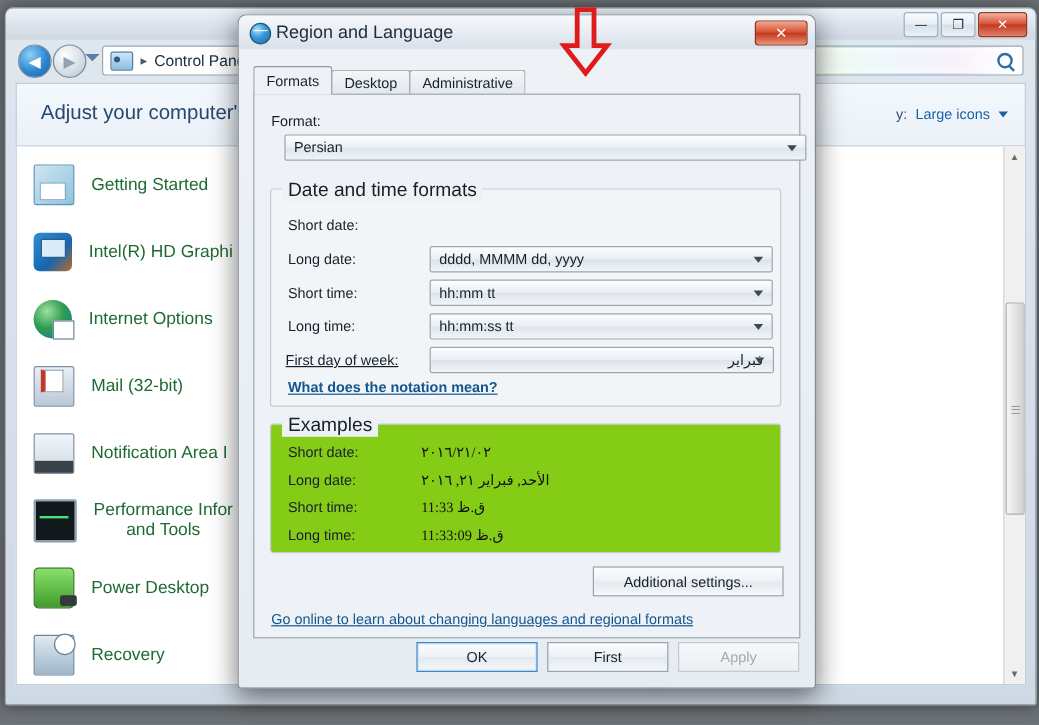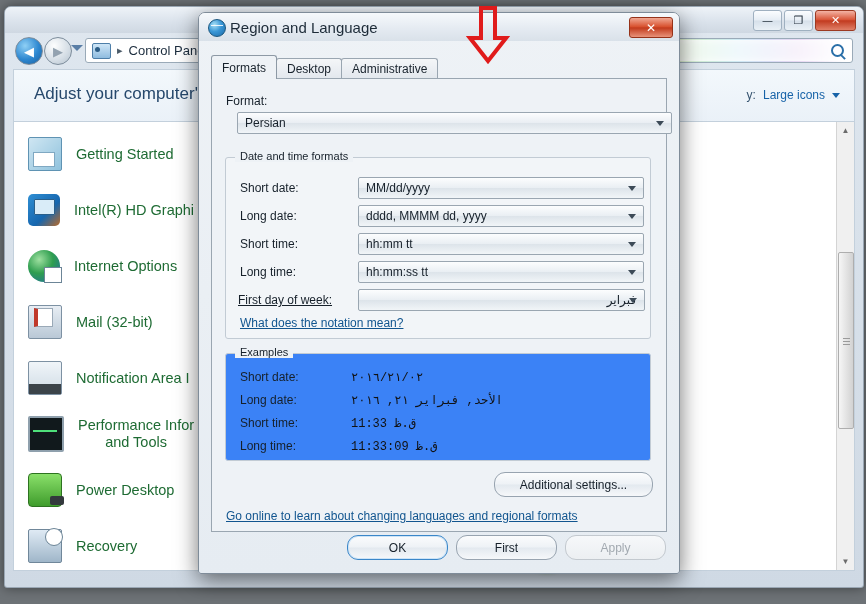--- a/index.html
+++ b/index.html
@@ -181,32 +181,32 @@
   .combo{
     position:absolute;height:20px;background:linear-gradient(180deg,#fcfdfe 0%,#e9eef3 50%,#dde4ea 52%,#f1f5f8 100%);
     border:1px solid #9aa6b1;border-radius:2px;display:flex;align-items:center;padding-left:7px;
     font-size:12px;color:#16202a;
   }
   .combo .arrow{position:absolute;right:7px;top:8px;width:0;height:0;
     border-left:4px solid transparent;border-right:4px solid transparent;border-top:5px solid #3c4a57;}
   .combo.rtl{direction:rtl;padding-left:0;padding-right:8px;justify-content:flex-start;}
 
   .group{position:absolute;border:1px solid #c2cbd4;border-radius:3px;background:#f2f5f8;}
-  .group-title{position:absolute;top:-8px;left:9px;background:#eef2f6;padding:0 5px;font-size:11px;color:#16202a;}
+  .group-title{position:absolute;top:-8px;left:9px;background:#eef2f6;padding:0 5px;font-size:16px;color:#16202a;}
 
   .link{color:#11558f;font-size:12px;text-decoration:underline;cursor:pointer;}
 
   .ex-row{position:absolute;font-size:12px;color:#16202a;}
   .ex-val{position:absolute;font-size:12px;color:#111;direction:rtl;unicode-bidi:plaintext;
-    font-family:Liberation Mono, monospace;}
+    font-family:Liberation Serif, serif;}
 
   .btn{
     height:23px;min-width:75px;padding:0 12px;font-size:12px;color:#16202a;
     background:linear-gradient(180deg,#fbfcfd 0%,#eef2f6 48%,#e3e9ef 52%,#f6f8fa 100%);
-    border:1px solid #98a4b0;border-radius:11px;display:flex;align-items:center;justify-content:center;
+    border:1px solid #98a4b0;border-radius:0;display:flex;align-items:center;justify-content:center;
   }
   .btn.primary{border:1px solid #3b87c9;box-shadow:0 0 0 1px #cde4f7 inset;}
   .btn.disabled{color:#a2a9b0;border-color:#c3c9cf;background:linear-gradient(180deg,#f6f8fa,#eceff2);}
 
   
   .annot{position:absolute;left:466px;top:6px;width:44px;height:58px;}
 
   
   .deskblob{position:absolute;border-radius:50%;filter:blur(2px);opacity:.75;}
 </style>
@@ -366,24 +366,20 @@
       <div class="fld-label" style="left:14px;top:15px;">Format:</div>
       <div class="combo" style="left:13px;top:33px;width:426px;margin-left:12px;">
         <span>Persian</span>
         <span class="arrow"></span>
       </div>
 
       <div class="group" style="left:13px;top:78px;width:424px;height:180px;">
         <div class="group-title">Date and time formats</div>
 
         <div class="fld-label" style="left:14px;top:23px;">Short date:</div>
-        <div class="combo" style="left:132px;top:19px;width:277px;">
-          <span>MM/dd/yyyy</span>
-          <span class="arrow"></span>
-        </div>
 
         <div class="fld-label" style="left:14px;top:51px;">Long date:</div>
         <div class="combo" style="left:132px;top:47px;width:277px;">
           <span>dddd, MMMM dd, yyyy</span>
           <span class="arrow"></span>
         </div>
 
         <div class="fld-label" style="left:14px;top:79px;">Short time:</div>
         <div class="combo" style="left:132px;top:75px;width:277px;">
           <span>hh:mm tt</span>
@@ -395,24 +391,24 @@
           <span>hh:mm:ss tt</span>
           <span class="arrow"></span>
         </div>
 
         <div class="fld-label" style="left:12px;top:135px;text-decoration:underline;">First day of week:</div>
         <div class="combo rtl" style="left:132px;top:131px;width:277px;">
           <span>فبرایر</span>
           <span class="arrow"></span>
         </div>
 
-        <div class="link" style="position:absolute;left:14px;top:158px;">What does the notation mean?</div>
-      </div>
-
-      <div class="group" style="left:13px;top:274px;width:424px;height:106px;background:#3b82f6;">
+        <div class="link" style="position:absolute;left:14px;top:158px;font-weight:bold;">What does the notation mean?</div>
+      </div>
+
+      <div class="group" style="left:13px;top:274px;width:424px;height:106px;background:#84cc16;">
         <div class="group-title">Examples</div>
 
         <div class="ex-row" style="left:14px;top:16px;">Short date:</div>
         <div class="ex-val" style="left:125px;top:16px;">٢٠١٦/٢١/٠٢</div>
 
         <div class="ex-row" style="left:14px;top:39px;">Long date:</div>
         <div class="ex-val" style="left:125px;top:39px;">الأحد, فبرایر ٢١, ٢٠١٦</div>
 
         <div class="ex-row" style="left:14px;top:62px;">Short time:</div>
         <div class="ex-val" style="left:125px;top:62px;">ق.ظ 11:33</div>

